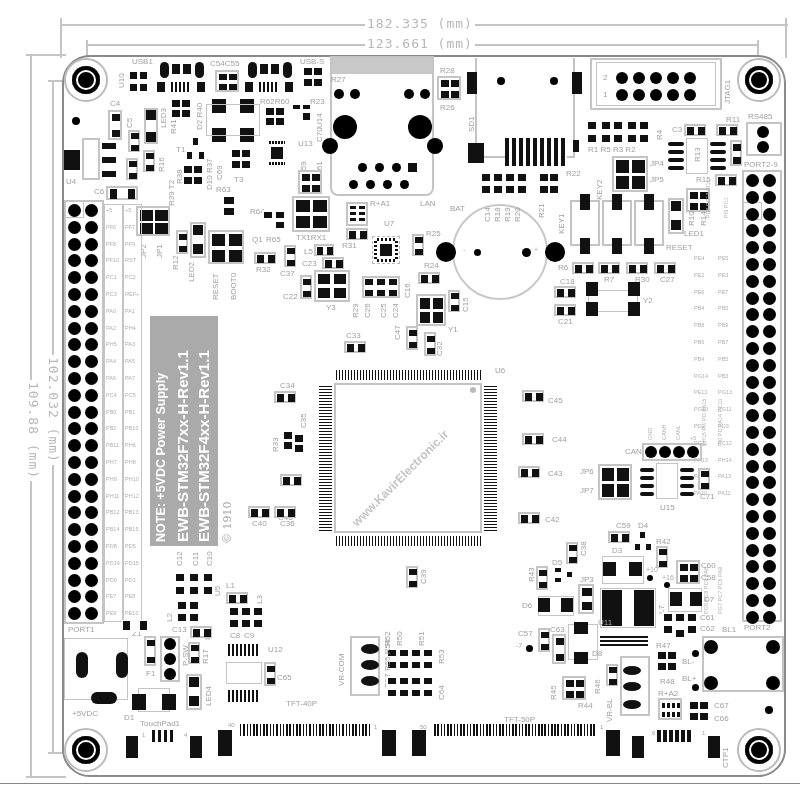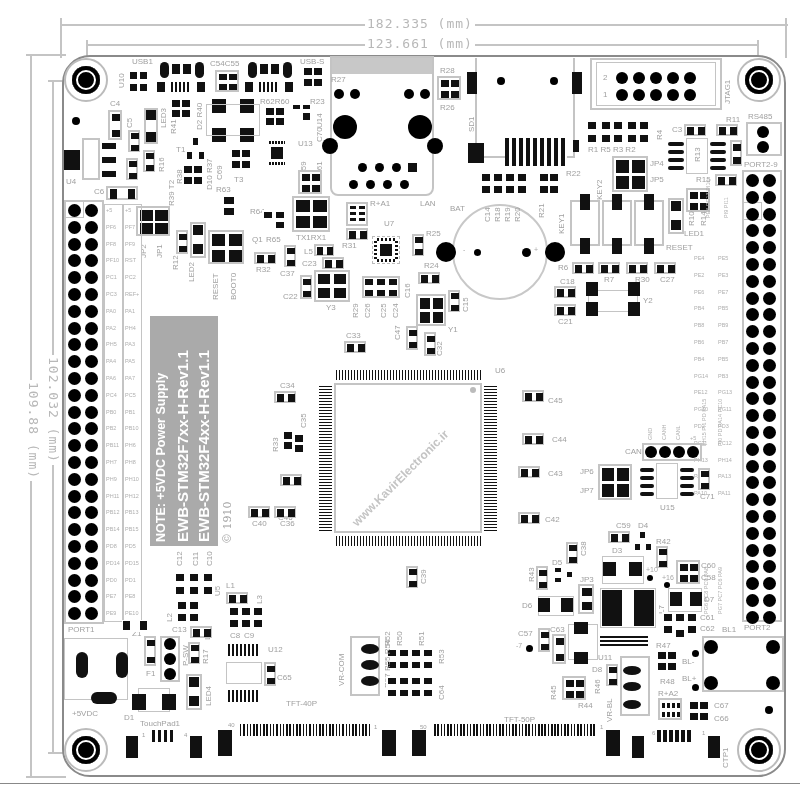--- a/index.html
+++ b/index.html
@@ -931,21 +931,21 @@
   </div>
 <div class="lbl" style="left:522px;top:602px">D6</div>
 <div class="outline" style="left:538px;top:596px;width:36px;height:20px;border-width:1px"></div>
 <div class="pad" style="left:538px;top:598px;width:12px;height:14px"></div>
 <div class="pad" style="left:561px;top:598px;width:12px;height:14px"></div>
 <div class="pad" style="left:602px;top:590px;width:20px;height:36px"></div>
 <div class="pad" style="left:634px;top:590px;width:20px;height:36px"></div>
 <div class="outline" style="left:600px;top:588px;width:56px;height:40px;border-width:1px"></div>
 <div class="lbl v" style="left:658px;top:614px">L7</div>
 <div class="pad" style="left:600px;top:634px;width:48px;height:12px;background:repeating-linear-gradient(0deg,#111 0 2px,#fff 2px 4px)"></div>
-<div class="lbl" style="left:598px;top:654px">U11</div>
+<div class="lbl" style="left:598px;top:619px">U11</div>
 <div class="lbl" style="left:550px;top:626px">C63</div>
 <div class="smd" style="left:552px;top:634px;width:14px;height:30px">
     <i style="left:2px;top:2px;width:8px;height:7px"></i>
     <i style="left:2px;top:18px;width:8px;height:7px"></i>
   </div>
 <div class="outline" style="left:568px;top:624px;width:30px;height:36px;border-width:1px"></div>
 <div class="pad" style="left:574px;top:622px;width:14px;height:12px"></div>
 <div class="pad" style="left:574px;top:652px;width:14px;height:12px"></div>
 <div class="lbl" style="left:518px;top:630px">C57</div>
 <div class="smd" style="left:538px;top:628px;width:12px;height:24px">
@@ -1015,21 +1015,21 @@
   </div>
 <div class="lbl" style="left:714px;top:702px">C67</div>
 <div class="lbl" style="left:714px;top:715px">C66</div>
 <div class="pin" style="left:765px;top:706px;width:8px;height:8px"></div>
 
 <div class="outline" style="left:620px;top:656px;width:30px;height:60px"></div>
 <div class="pad" style="left:623px;top:666px;width:18px;height:9px;border-radius:50%"></div>
 <div class="pad" style="left:623px;top:682px;width:18px;height:9px;border-radius:50%"></div>
 <div class="pad" style="left:623px;top:700px;width:18px;height:9px;border-radius:50%"></div>
 <div class="lbl v" style="left:606px;top:722px">VR-BL</div>
-<div class="lbl" style="left:592px;top:666px">D8</div>
+<div class="lbl" style="left:592px;top:650px">D8</div>
 <div class="smd" style="left:606px;top:664px;width:12px;height:22px">
     <i style="left:1px;top:1px;width:8px;height:6px"></i>
     <i style="left:1px;top:13px;width:8px;height:6px"></i>
   </div>
 <div class="lbl v" style="left:594px;top:694px">R46</div>
 <div class="smd" style="left:562px;top:676px;width:24px;height:24px">
     <i style="left:2px;top:2px;width:8px;height:7px"></i>
     <i style="left:12px;top:2px;width:8px;height:7px"></i>
     <i style="left:2px;top:13px;width:8px;height:7px"></i>
     <i style="left:12px;top:13px;width:8px;height:7px"></i>

